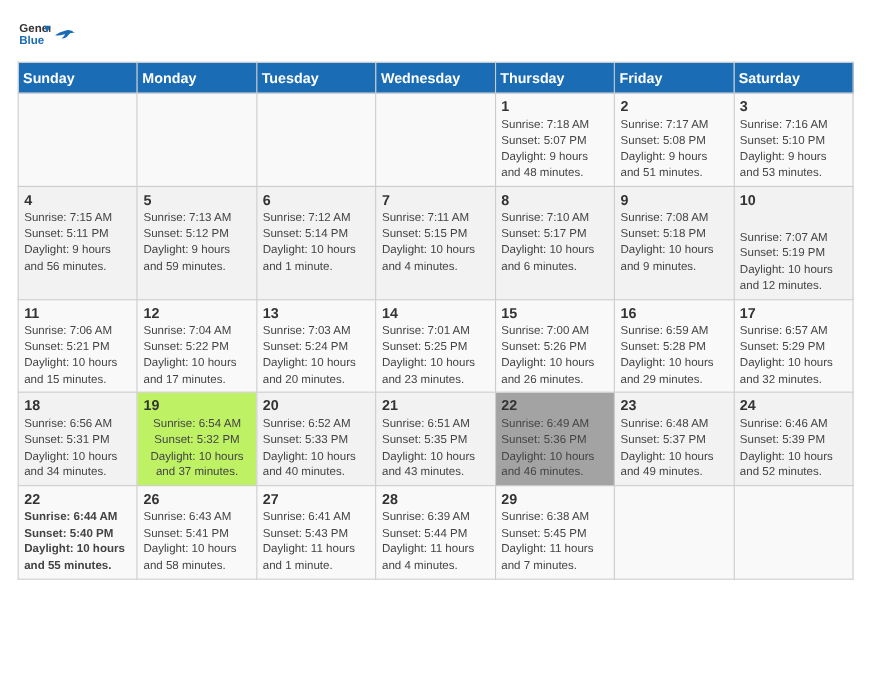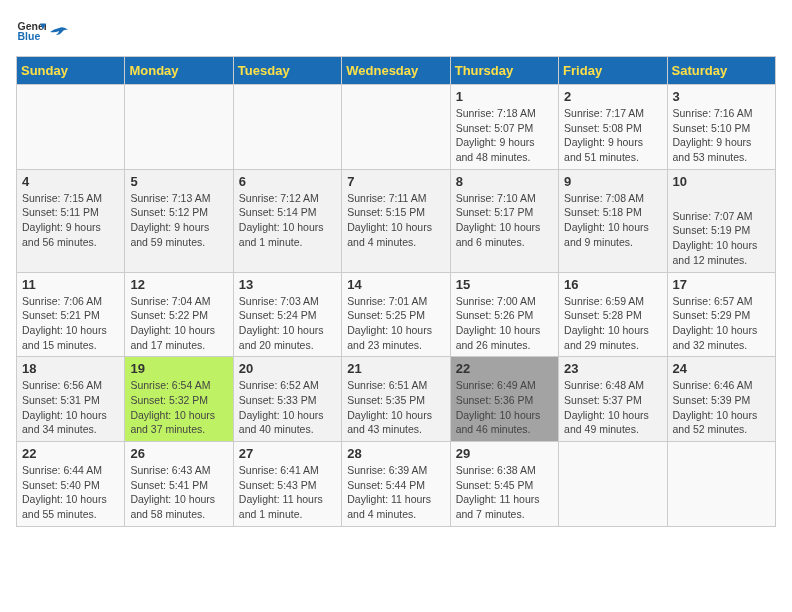--- a/index.html
+++ b/index.html
@@ -39,21 +39,21 @@
     }
     table {
       width: 100%;
       border-collapse: collapse;
       table-layout: fixed;
     }
     thead tr {
       background-color: #1a6db5;
     }
     thead th {
-      color: #fde047;
+      color: #ffffff;
       font-size: 13px;
       font-weight: bold;
       padding: 6px 4px;
       text-align: left;
       border: 1px solid #ccc;
     }
     tbody td {
       border: 1px solid #ccc;
       vertical-align: top;
       padding: 4px 5px;
@@ -258,21 +258,21 @@
       <tr style="background-color: rgb(242, 242, 242);">
         <td style="background-color: rgb(242, 242, 242);">
           <span class="day-num">18</span>
           <div class="day-info" style="white-space: pre-line;">Sunrise: 6:56 AM
 Sunset: 5:31 PM
 Daylight: 10 hours
 and 34 minutes.</div>
         </td>
         <td style="background-color: #bef264;">
           <span class="day-num">19</span>
-          <div class="day-info" style="white-space: pre-line;">Sunrise: 6:54 AM
+          <div class="day-info" style="white-space: pre-line; text-align: center;">Sunrise: 6:54 AM
 Sunset: 5:32 PM
 Daylight: 10 hours
 and 37 minutes.</div>
         </td>
         <td style="background-color: rgb(242, 242, 242);">
           <span class="day-num">20</span>
           <div class="day-info" style="white-space: pre-line;">Sunrise: 6:52 AM
 Sunset: 5:33 PM
 Daylight: 10 hours
 and 40 minutes.</div>
@@ -302,21 +302,21 @@
           <span class="day-num">24</span>
           <div class="day-info" style="white-space: pre-line;">Sunrise: 6:46 AM
 Sunset: 5:39 PM
 Daylight: 10 hours
 and 52 minutes.</div>
         </td>
       </tr>
       <tr>
         <td>
           <span class="day-num">22</span>
-          <div class="day-info" style="white-space: pre-line;">Sunrise: 6:44 AM
+          <div class="day-info" style="white-space: pre-line; font-weight: bold;">Sunrise: 6:44 AM
 Sunset: 5:40 PM
 Daylight: 10 hours
 and 55 minutes.</div>
         </td>
         <td>
           <span class="day-num">26</span>
           <div class="day-info" style="white-space: pre-line;">Sunrise: 6:43 AM
 Sunset: 5:41 PM
 Daylight: 10 hours
 and 58 minutes.</div>

